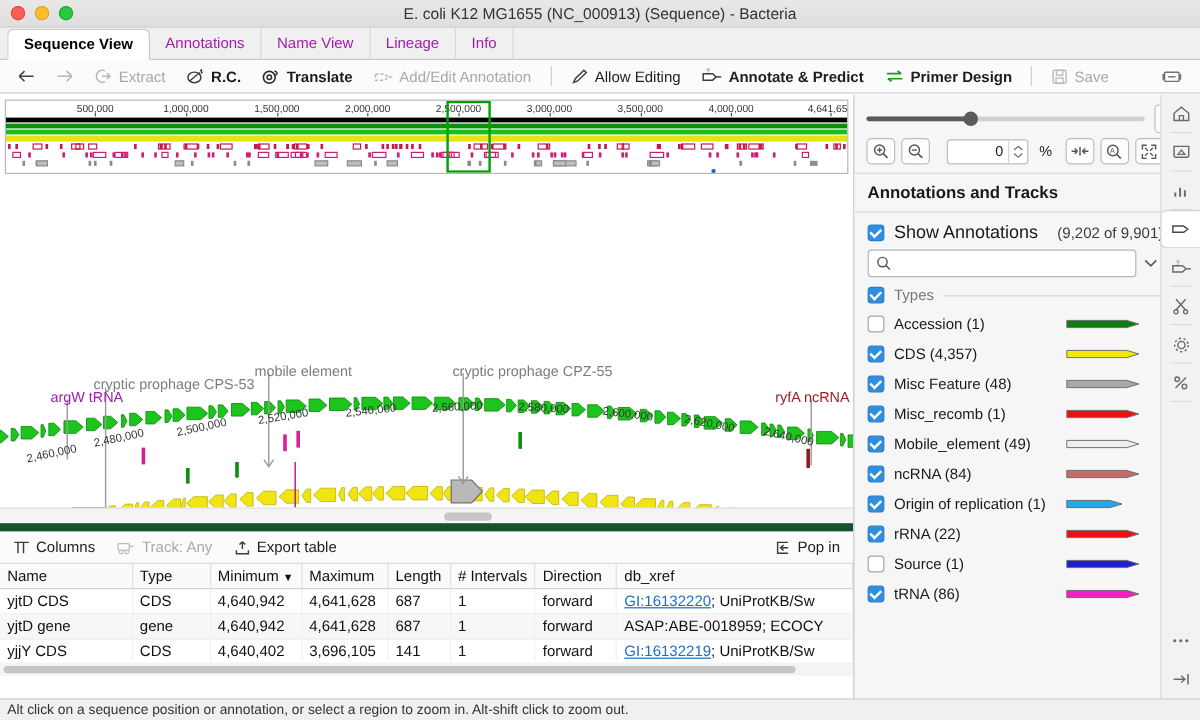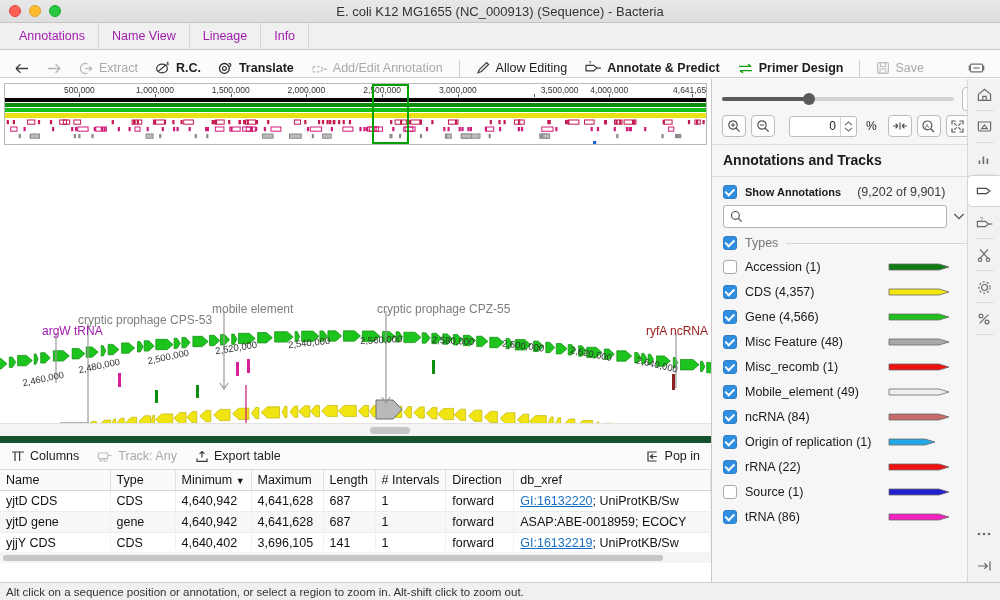--- a/index.html
+++ b/index.html
@@ -42,21 +42,21 @@
   .tab.active {
     background: #fff; font-weight: bold; color: #000;
     border: 1px solid #c8c8c8; border-bottom: 1px solid #fff;
     border-top-left-radius: 5px; border-top-right-radius: 5px;
     margin-bottom: -1px; border-right: 1px solid #c8c8c8;
   }
 
   
   .toolbar {
     height: 28px; background: #fbfbfb; border-bottom: 1px solid #cfcfcf;
-    display: flex; align-items: flex-end; padding: 0 8px; gap: 3px;
+    display: flex; align-items: center; padding: 0 8px; gap: 3px;
   }
   .tbtn {
     display: flex; align-items: center; gap: 5px;
     padding: 2px 7px; font-size: 12.5px; color: #1d1d1d; border-radius: 3px;
     white-space: nowrap;
   }
   .tbtn.dim { color: #a9a9a9; }
   .tbsep { width: 1px; height: 17px; background: #d0d0d0; margin: 0 6px; }
   .spacer { flex: 1; }
   svg { display: block; overflow: visible; }
@@ -166,21 +166,21 @@
     width: 14px; height: 14px; border-radius: 3px; flex: 0 0 14px;
     display: flex; align-items: center; justify-content: center;
   }
   .cbx.on { background: #2f8ee0; border: 1px solid #2b7fc8; }
   .cbx.off { background: #fff; border: 1px solid #a8a8a8; }
   .cbx.on::after {
     content: ""; width: 7px; height: 4px;
     border-left: 2px solid #fff; border-bottom: 2px solid #fff;
     transform: rotate(-45deg) translate(0px,-1px);
   }
-  .showlbl { font-weight: bold; font-size: 11px; text-align: right; }
+  .showlbl { font-weight: normal; font-size: 15px; text-align: right; }
   .showcount { color: #3a3a3a; font-size: 12.5px; margin-left: 8px; }
 
   .searchrow { display: flex; align-items: center; padding: 0 11px 8px 11px; gap: 6px; }
   .searchbox {
     flex: 1; height: 23px; background: #fff; border: 1px solid #b4b4b4;
     border-radius: 3px; display: flex; align-items: center; padding: 0 6px; gap: 5px;
   }
   .searchbox input {
     border: 0; outline: 0; flex: 1; font-size: 12px;
     font-family: "Liberation Sans", sans-serif; background: transparent;
@@ -228,20 +228,21 @@
   <div class="titlebar">
     <div class="traffic">
       <div class="dot r"></div>
       <div class="dot y"></div>
       <div class="dot g"></div>
     </div>
     <div class="wintitle">E. coli K12 MG1655 (NC_000913) (Sequence) - Bacteria</div>
   </div>
 
   <div class="tabstrip">
+    <div class="tab active">Sequence View</div>
     <div class="tab">Annotations</div>
     <div class="tab">Name View</div>
     <div class="tab">Lineage</div>
     <div class="tab">Info</div>
   </div>
 
   <div class="toolbar">
     <div class="tbtn">
       <svg width="15" height="13" viewBox="0 0 15 13">
         <path d="M1 6.5 H13 M1 6.5 L5.4 2.3 M1 6.5 L5.4 10.7" stroke="#404040" stroke-width="1.3" fill="none"></path>
@@ -332,21 +333,21 @@
           <div class="ovtick" style="left: 21.4%;">1,000,000</div>
           <div class="ovtickmark" style="left: 21.4%;"></div>
           <div class="ovtick" style="left: 32.2%;">1,500,000</div>
           <div class="ovtickmark" style="left: 32.2%;"></div>
           <div class="ovtick" style="left: 43%;">2,000,000</div>
           <div class="ovtickmark" style="left: 43%;"></div>
           <div class="ovtick" style="left: 53.8%;">2,500,000</div>
           <div class="ovtickmark" style="left: 53.8%;"></div>
           <div class="ovtick" style="left: 64.6%;">3,000,000</div>
           <div class="ovtickmark" style="left: 64.6%;"></div>
-          <div class="ovtick" style="left: 75.4%; margin-left: 26px;">3,500,000</div>
+          <div class="ovtick" style="left: 75.4%;">3,500,000</div>
           <div class="ovtickmark" style="left: 75.4%;"></div>
           <div class="ovtick" style="left: 86.2%;">4,000,000</div>
           <div class="ovtickmark" style="left: 86.2%;"></div>
           <div class="ovtick" style="left: 98%;">4,641,652</div>
           <div class="ovtickmark" style="left: 98%;"></div>
         </div>
 
       <div class="ovbar" style="top:14px;height:4px;background:#000;"></div>
       <div class="ovbar" style="top:19px;height:4px;background:#0b8f0b;"></div>
       <div class="ovbar" style="top:24px;height:4px;background:#18c018;"></div>
@@ -911,33 +912,20 @@
               <path d="M1 3 L51 3 L61 6 L51 9 L1 9 Z" fill="#f2e80f" stroke="#6b6b6b" stroke-width="0.8"></path>
             </svg>
           </div>
           <div class="chevs">
             <span class="chev">‹</span>
             <span class="chev">›</span>
           </div>
         </div>
         <div class="typerow">
           <div class="cbx on"></div>
-          <div class="typename">Gene (4,566)</div>
-          <div class="arrowcell">
-            <svg width="62" height="12" viewBox="0 0 62 12">
-              <path d="M1 3 L51 3 L61 6 L51 9 L1 9 Z" fill="#1fbf1f" stroke="#6b6b6b" stroke-width="0.8"></path>
-            </svg>
-          </div>
-          <div class="chevs">
-            <span class="chev">‹</span>
-            <span class="chev">›</span>
-          </div>
-        </div>
-        <div class="typerow">
-          <div class="cbx on"></div>
           <div class="typename">Misc Feature (48)</div>
           <div class="arrowcell">
             <svg width="62" height="12" viewBox="0 0 62 12">
               <path d="M1 3 L51 3 L61 6 L51 9 L1 9 Z" fill="#a8a8a8" stroke="#6b6b6b" stroke-width="0.8"></path>
             </svg>
           </div>
           <div class="chevs">
             <span class="chev">‹</span>
             <span class="chev">›</span>
           </div>

